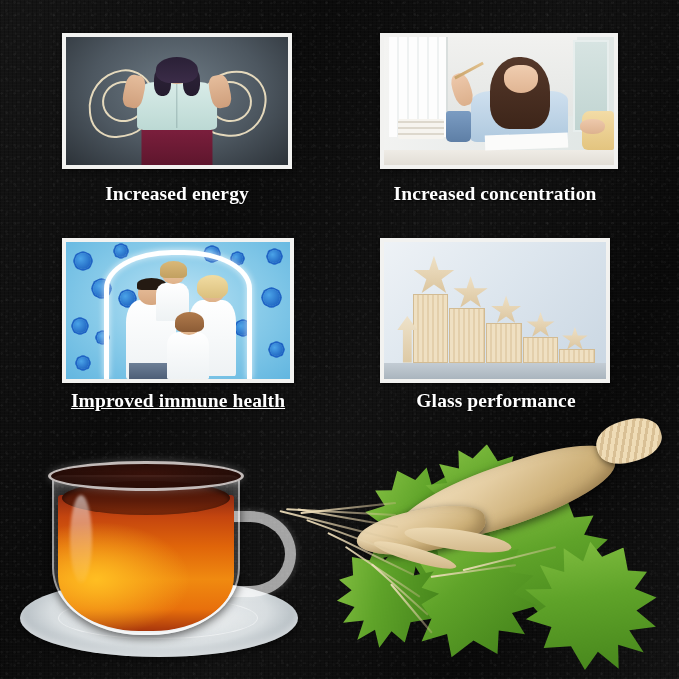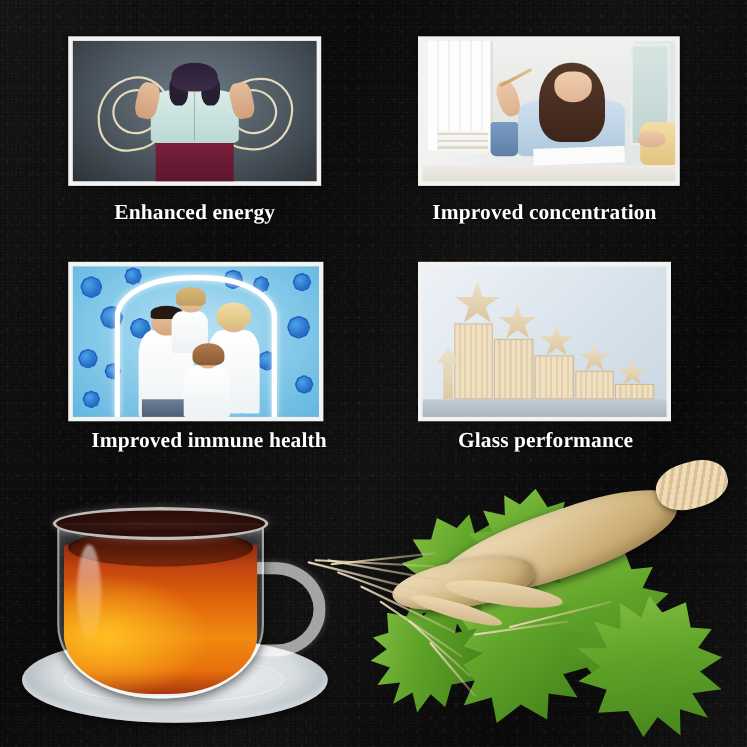--- a/index.html
+++ b/index.html
@@ -335,21 +335,21 @@
         <div class="p1-skirt"></div>
         <div class="p1-shirt"></div>
         <div class="p1-forearm a"></div>
         <div class="p1-forearm b"></div>
         <div class="p1-hairside a"></div>
         <div class="p1-hairside b"></div>
         <div class="p1-face"></div>
         <div class="p1-hair"></div>
       </div>
     </div>
-    <div class="caption" style="left:62px; top:183px; width:230px;">Enhanced energy</div>
+    <div class="caption" style="left:62px; top:183px; width:230px;">Increased energy</div>
   </div>
 
   <div class="card">
     <div class="photo-frame" style="left:380px; top:33px; width:238px; height:136px;">
       <div class="photo">
         <div class="p2-bg"></div>
         <div class="p2-window"></div>
         <div class="p2-wall"></div>
         <div class="p2-door"></div>
         <div class="p2-pillow"></div>
@@ -358,21 +358,21 @@
         <div class="p2-hair"></div>
         <div class="p2-face"></div>
         <div class="p2-arm-up"></div>
         <div class="p2-pencil"></div>
         <div class="p2-books"></div>
         <div class="p2-mug"></div>
         <div class="p2-paper"></div>
         <div class="p2-hand"></div>
       </div>
     </div>
-    <div class="caption" style="left:370px; top:183px; width:250px;">Improved concentration</div>
+    <div class="caption" style="left:370px; top:183px; width:250px;">Increased concentration</div>
   </div>
 
   <div class="card">
     <div class="photo-frame" style="left:62px; top:238px; width:232px; height:145px;">
       <div class="photo">
         <div class="p3-bg"></div>
 
           <div class="virus" style="left:4%;  top:8%;  width:16px; height:16px;"></div>
           <div class="virus" style="left:22%; top:2%;  width:12px; height:12px;"></div>
           <div class="virus" style="left:12%; top:28%; width:17px; height:17px;"></div>
@@ -402,21 +402,21 @@
 
         <div class="p3-body" style="left:55%; top:42%; width:21%; height:56%;"></div>
         <div class="p3-head" style="left:60%; top:28%; width:11%; height:16%; background:linear-gradient(#f0cdab,#dfb289);"></div>
         <div style="position:absolute; left:58.5%; top:24%; width:14%; height:17%; background:linear-gradient(#f1dca2,#dbc07e); border-radius:50% 50% 34% 34%;"></div>
 
         <div class="p3-body" style="left:45%; top:66%; width:19%; height:34%;"></div>
         <div class="p3-head" style="left:50%; top:54%; width:10%; height:14%; background:linear-gradient(#f0cdab,#dfb289);"></div>
         <div style="position:absolute; left:48.5%; top:51%; width:13%; height:15%; background:linear-gradient(#b07a4c,#8c5c36); border-radius:50% 50% 28% 28%;"></div>
       </div>
     </div>
-    <div class="caption" style="left:58px; top:390px; width:264px;">Improved immune health</div>
+    <div class="caption" style="left:46px; top:390px; width:264px;text-decoration:underline;">Improved immune health</div>
   </div>
 
   <div class="card">
     <div class="photo-frame" style="left:380px; top:238px; width:230px; height:145px;">
       <div class="photo">
         <div class="p4-bg"></div>
         <div class="p4-floor"></div>
 
         <div class="p4-block" style="left:13%;  bottom:12%; width:16%; height:50%;"></div>
         <div class="p4-block" style="left:29.5%; bottom:12%; width:16%; height:40%;"></div>

